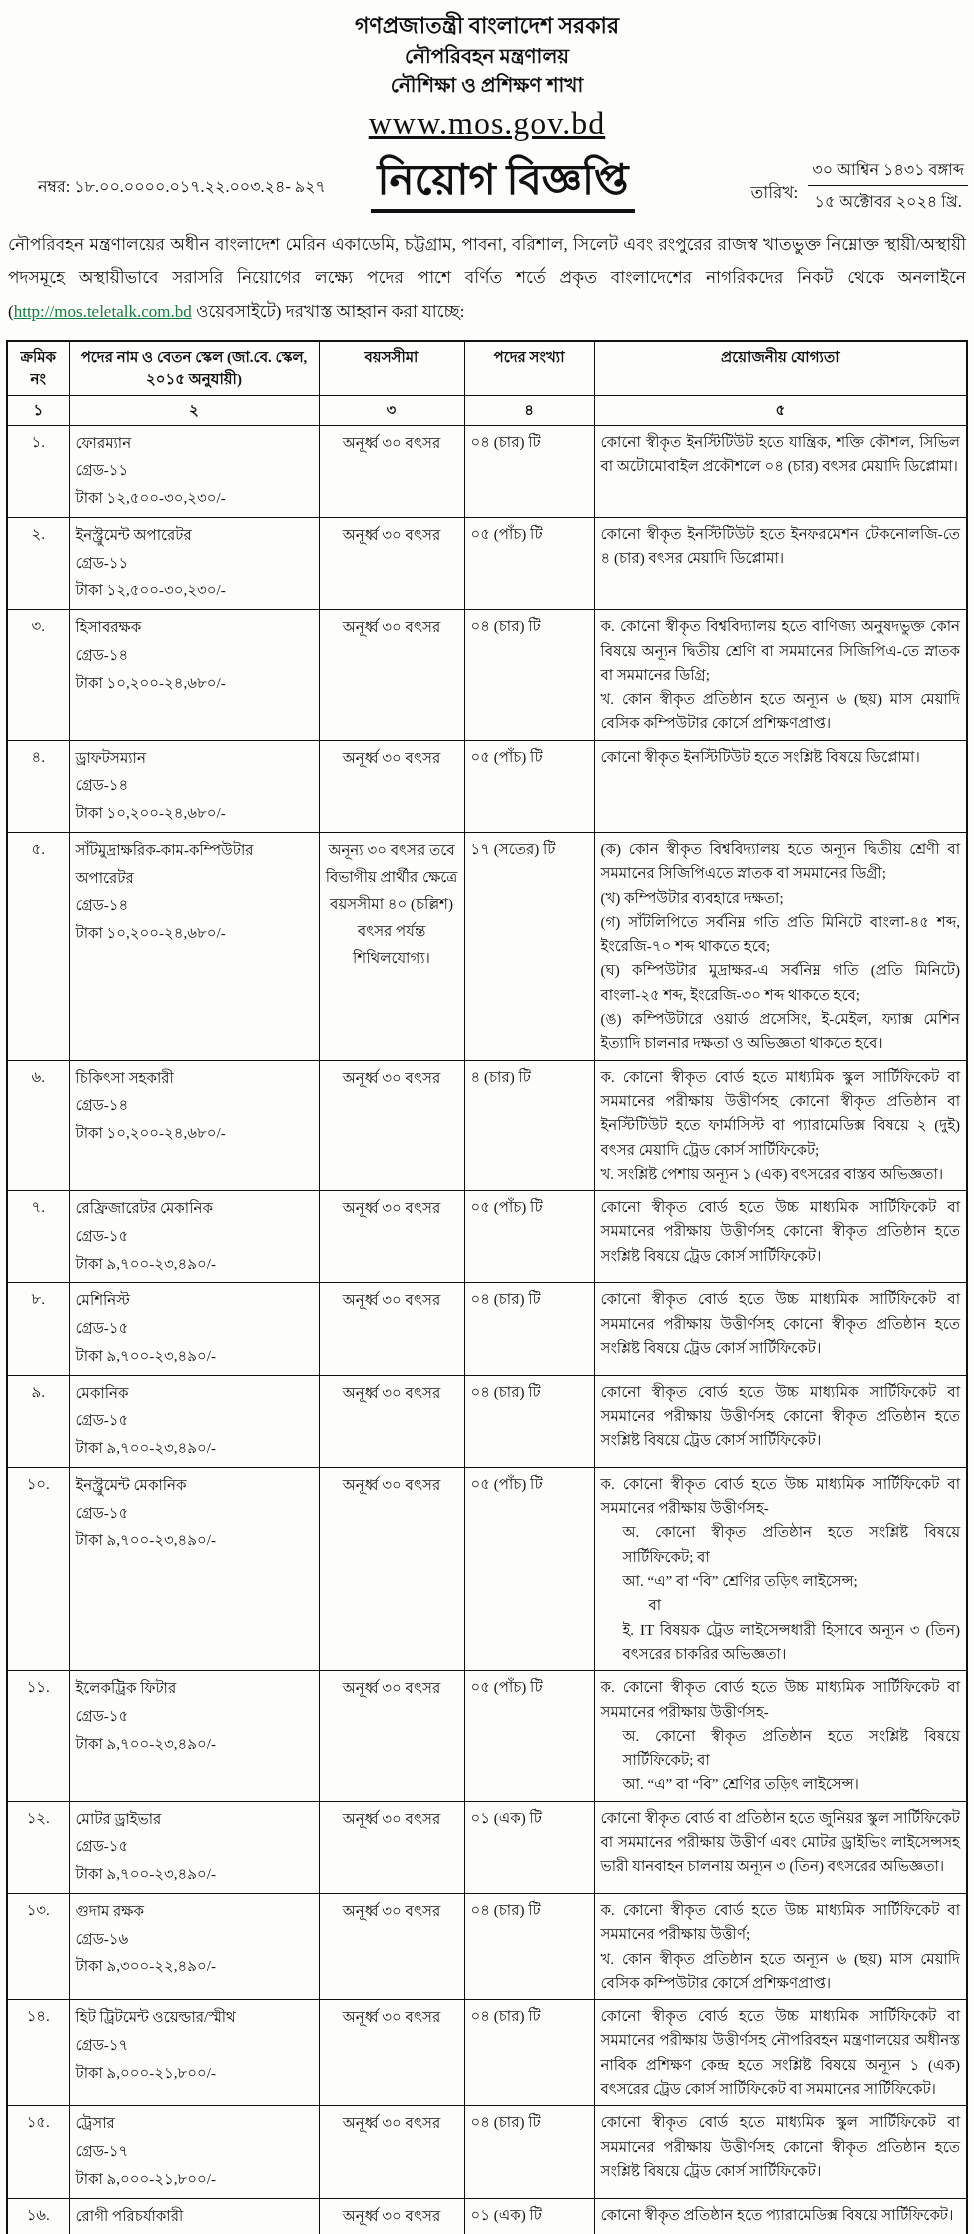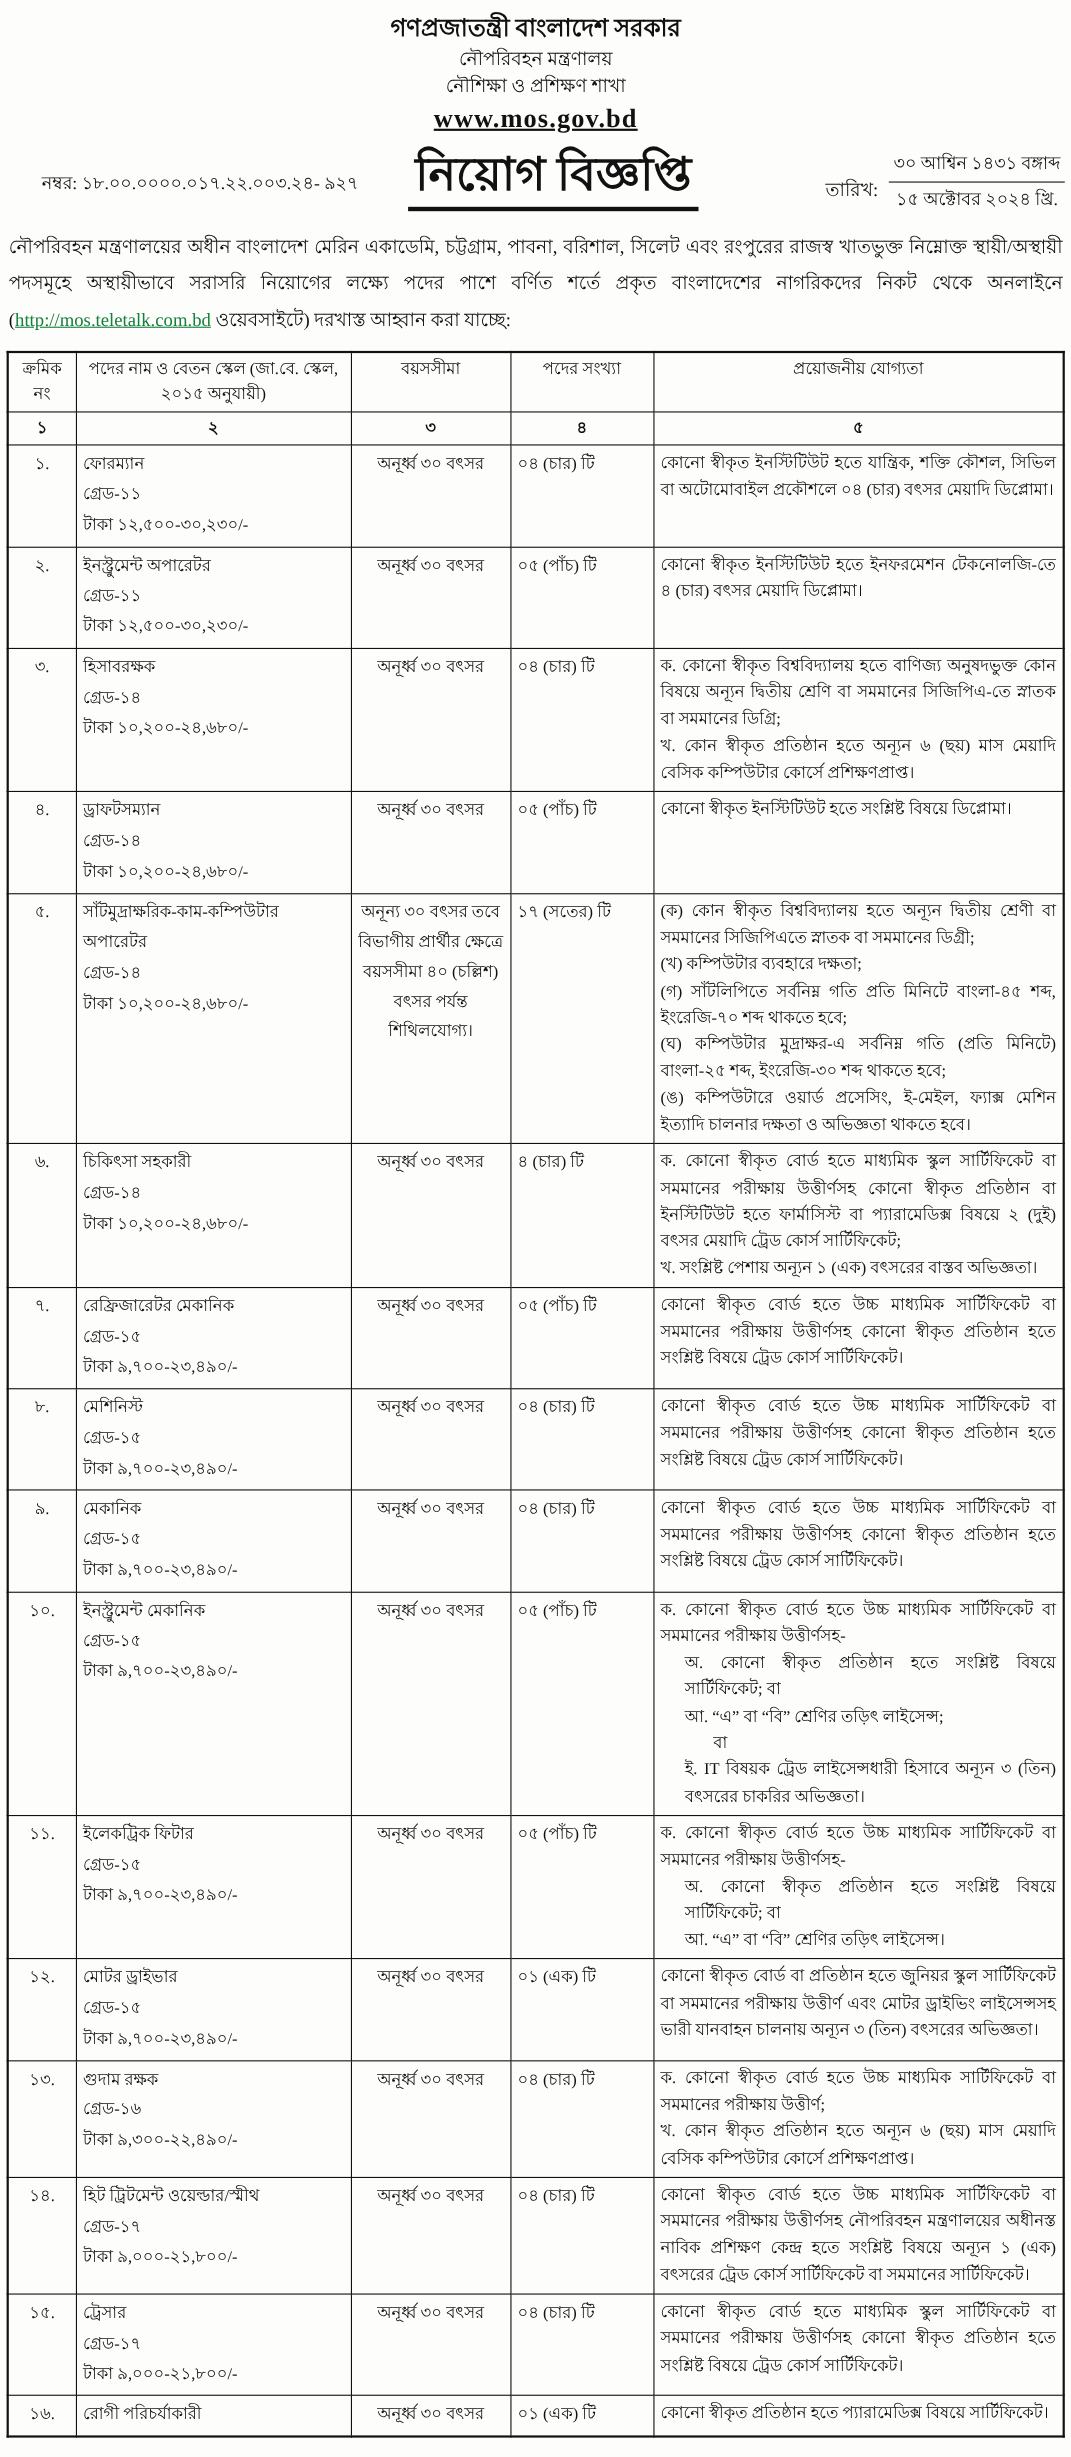--- a/index.html
+++ b/index.html
@@ -4,40 +4,40 @@
 <style>
   html,body{margin:0;padding:0;background:#e9e9e7;}
   .page{
     width:974px;min-height:2234px;margin:0 auto;background:#fdfdfb;color:#111;
     font-family:"Liberation Serif","DejaVu Serif",serif;
     box-sizing:border-box;padding:10px 6px 18px 6px;
   }
   
   .letterhead{text-align:center;line-height:1.45;}
   .gov-line{font-size:22px;font-weight:bold;}
-  .min-line,.branch-line,.sec-line{font-size:17px;font-weight:normal;}
-  .site-link{font-size:24px;color:#111;text-decoration:underline;letter-spacing:1px;font-weight:bold;}
+  .min-line,.branch-line,.sec-line{font-size:20px;font-weight:bold;}
+  .site-link{font-size:32px;color:#111;text-decoration:underline;letter-spacing:1px;font-weight:normal;}
   
   .memo-row{display:flex;align-items:flex-start;margin-top:10px;}
   .memo-left{flex:1;font-size:16px;padding-top:18px;white-space:nowrap;margin-left:32px;}
   .memo-center{flex:0 0 auto;text-align:center;}
   .doc-title{display:inline-block;font-size:42px;font-weight:bold;border-bottom:4px solid #111;padding:0 6px 4px 6px;line-height:1.15;}
   .memo-right{flex:1;display:flex;justify-content:flex-end;align-items:center;gap:10px;padding-top:2px;}
   .date-label{font-size:17px;padding-top:14px;}
   .date-stack{display:inline-block;text-align:center;font-size:16px;line-height:1.5;}
   .date-top{display:block;border-bottom:1.5px solid #111;padding:0 4px 3px 4px;}
   .date-bottom{display:block;padding-top:4px;}
   
   .intro{font-size:17px;line-height:1.95;text-align:justify;margin:14px 2px 12px 2px;}
   .intro a{color:#15803d;text-decoration:underline;}
   
   table.positions{border-collapse:collapse;width:100%;table-layout:fixed;border:2px solid #111;}
   table.positions th,table.positions td{border:1.5px solid #111;vertical-align:top;padding:4px 6px;font-size:15px;box-sizing:border-box;}
   th.col-sl{width:62px;} th.col-post{width:250px;} th.col-age{width:145px;} th.col-count{width:130px;} th.col-qual{width:auto;}
-  thead th{font-weight:normal;font-size:16px;text-align:center;vertical-align:middle;padding:6px 4px;line-height:1.5;}
+  thead th{font-weight:bold;font-size:16px;text-align:center;vertical-align:middle;padding:6px 4px;line-height:1.5;}
   tr.colnum-row td{text-align:center;font-size:15px;padding:2px;font-weight:bold;}
   td.cell-sl{text-align:center;}
   td.cell-post{text-align:left;line-height:1.85;padding-top:6px;}
   td.cell-age{text-align:center;line-height:1.8;padding-top:6px;}
   td.cell-count{text-align:left;padding-top:6px;}
   td.cell-qual{text-align:left;line-height:1.62;padding:5px 7px;}
   td.cell-qual .qline{text-align:justify;}
   td.cell-qual .ind1{margin-left:22px;}
   td.cell-qual .ind2{margin-left:48px;}
 </style>

